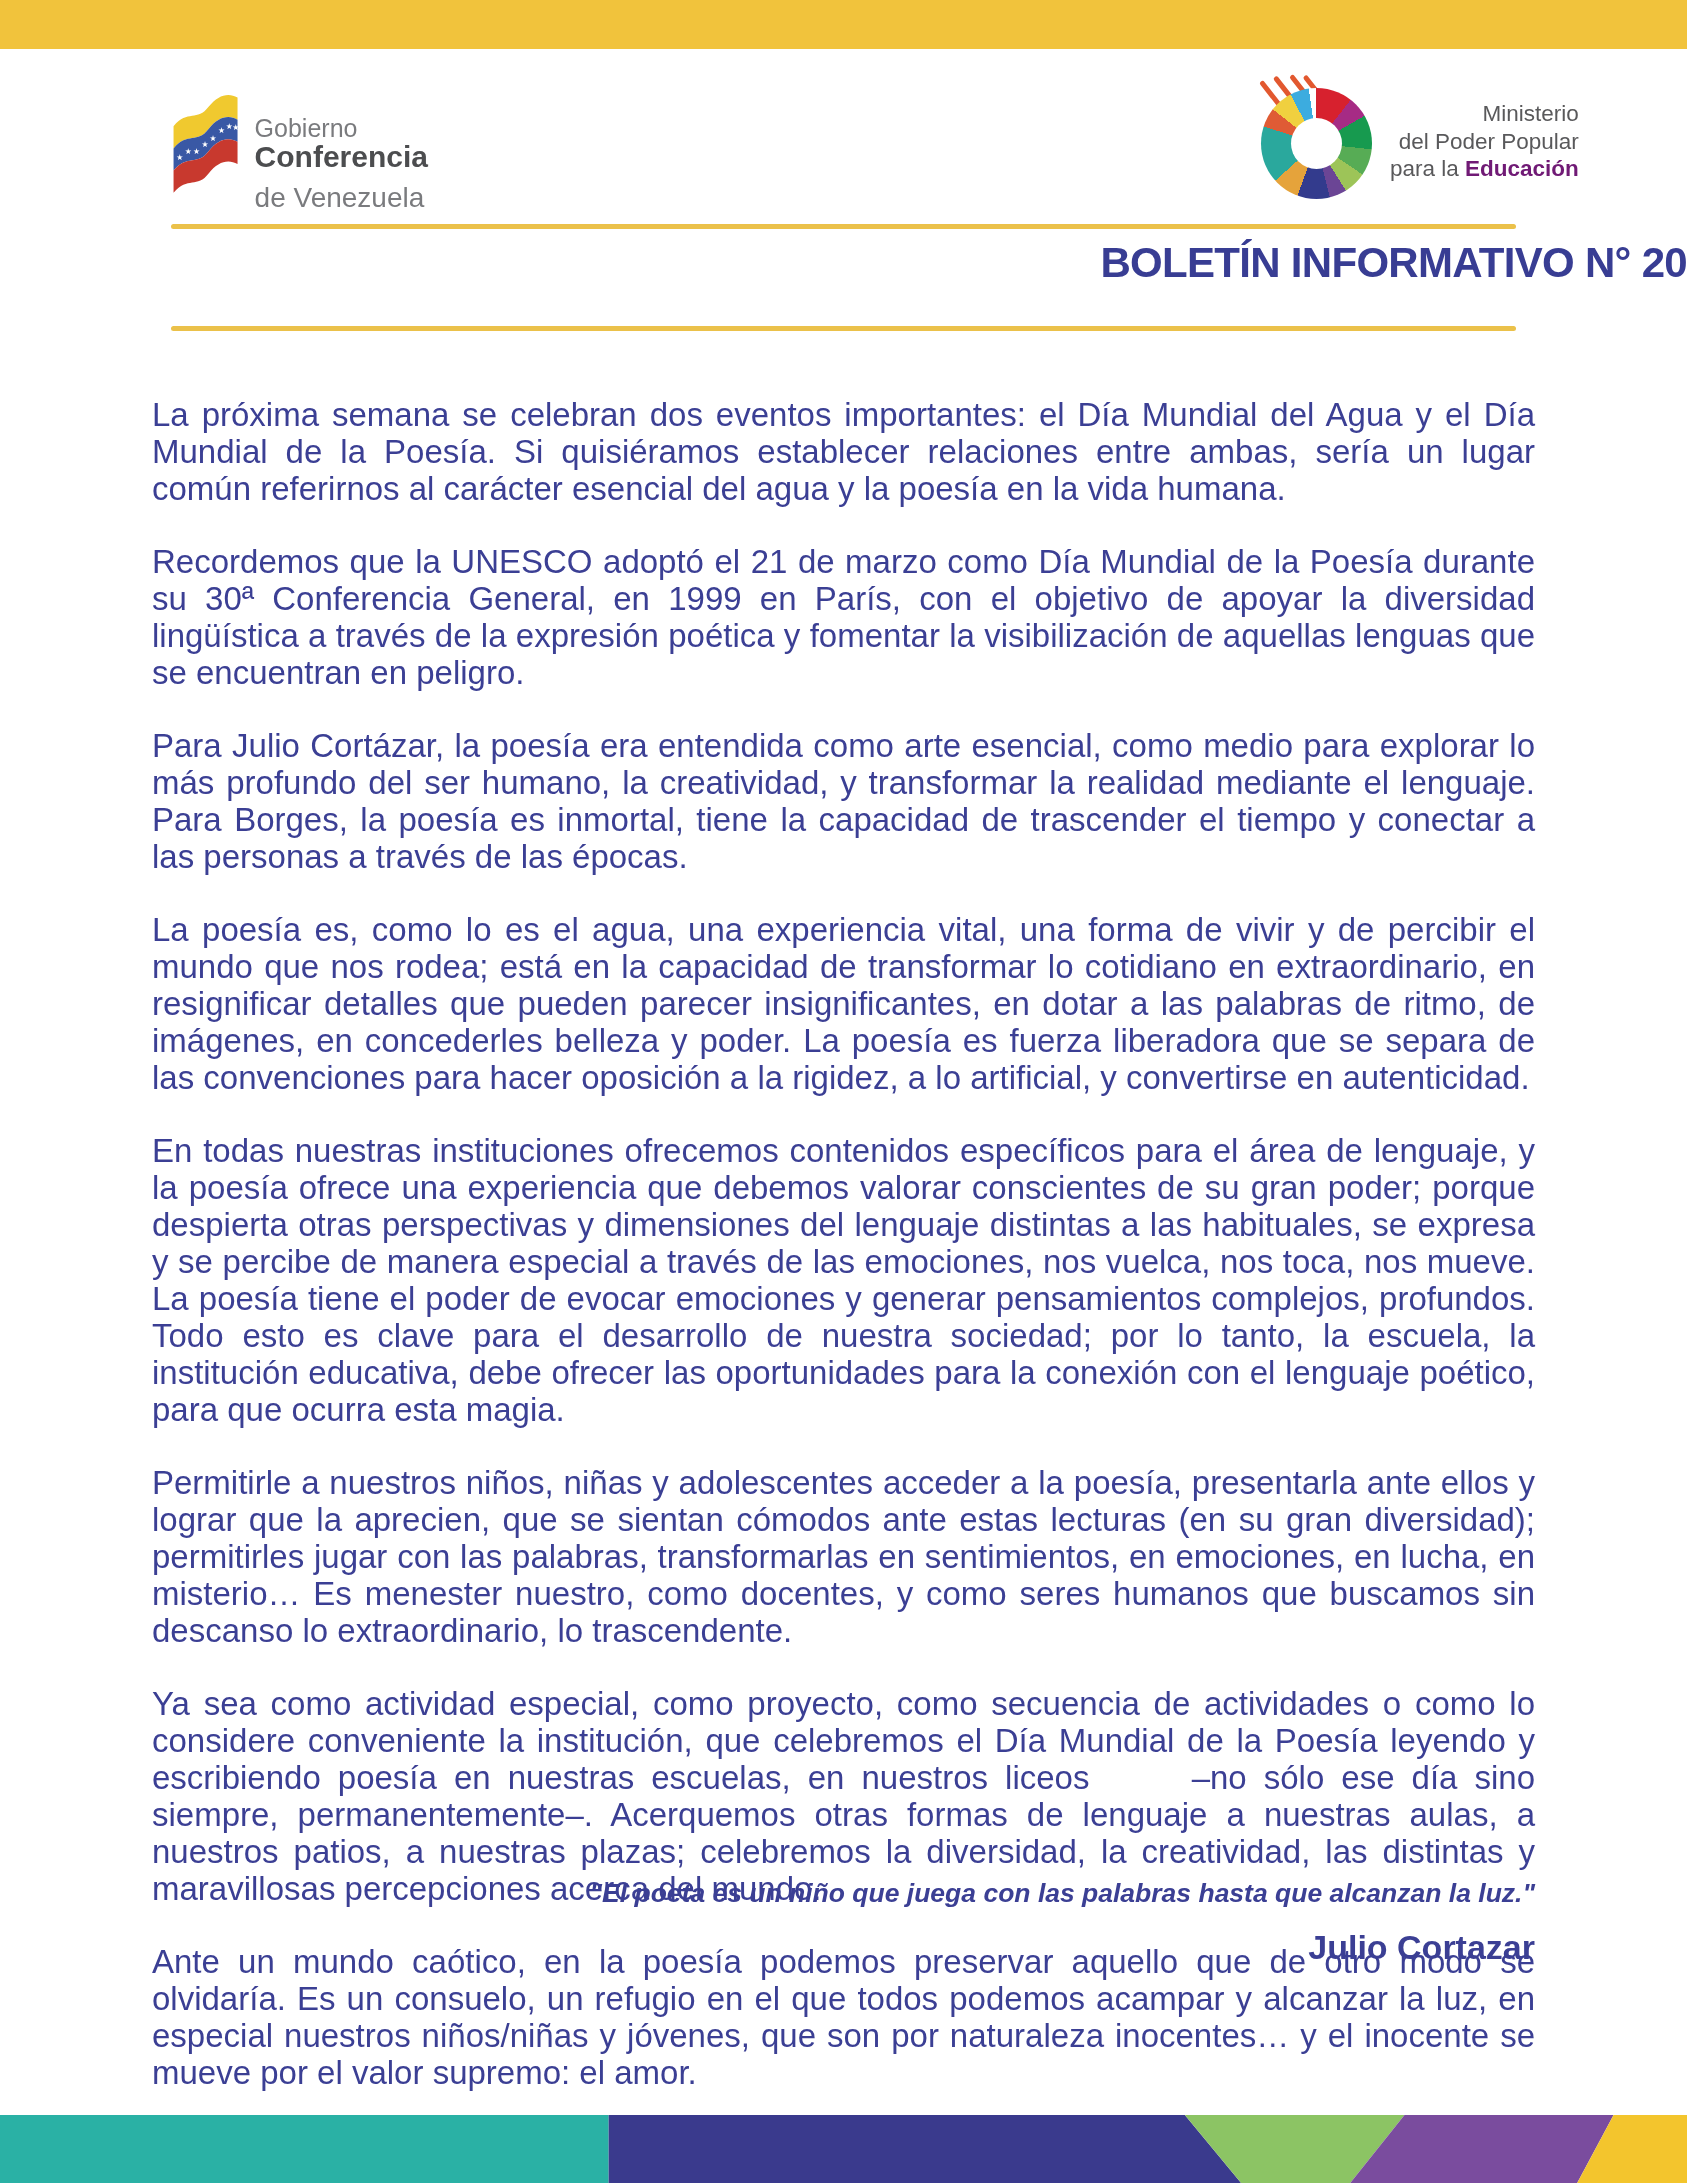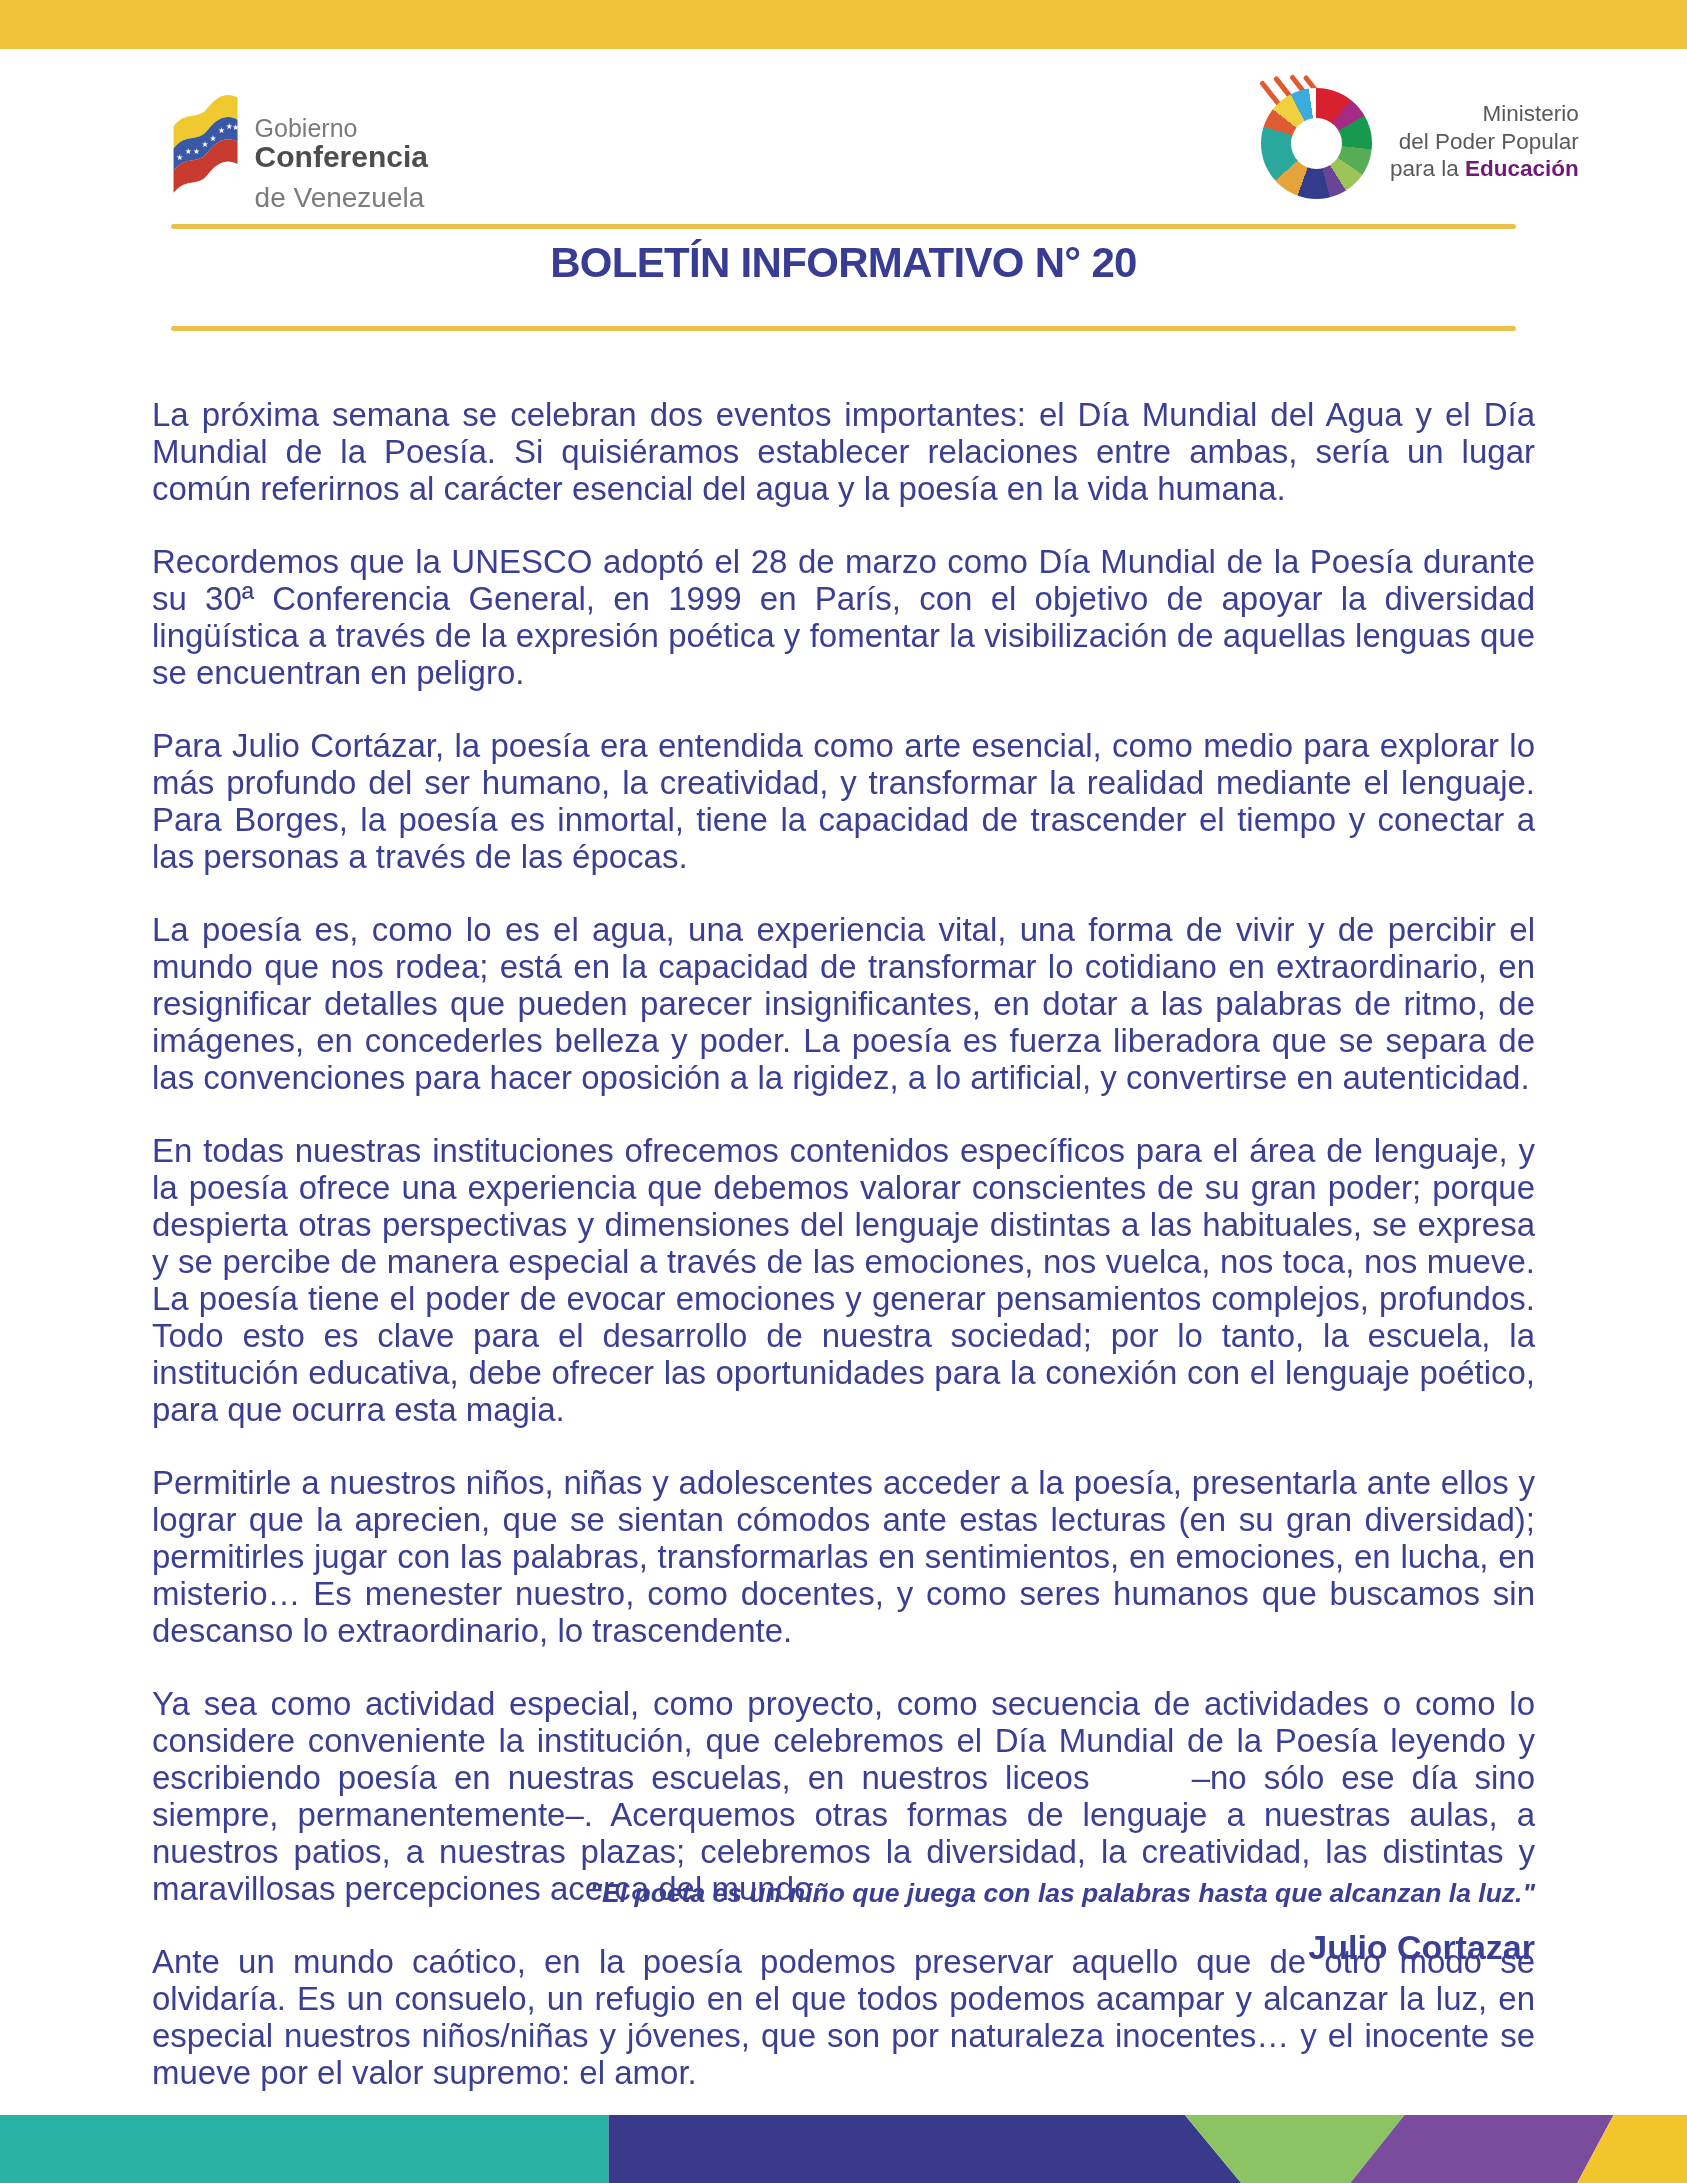--- a/index.html
+++ b/index.html
@@ -37,21 +37,21 @@
   .rays .r2{height:38px;left:34px;top:0px;}
   .rays .r3{height:34px;left:49px;top:-1.3px;}
   .rays .r4{height:29px;left:61px;top:0px;}
   .min-text{margin-left:8px;margin-top:5.3px;line-height:1.22;font-size:22.5px;color:#59595B;text-align:right;}
   .min-text b{font-weight:bold;color:#701a75;}
 
   
   .rule{position:absolute;left:171px;right:171px;height:4.6px;background:var(--rule-gold);border-radius:2.6px;}
   .rule-top{top:224px;}
   .rule-bottom{top:326px;}
-  .doc-title{position:absolute;top:239px;left:0;width:100%;text-align:center;
+  .doc-title{position:absolute;top:239px;left:0;width:100%;text-align:right;
     font-size:42px;font-weight:bold;letter-spacing:-0.7px;color:var(--title-indigo);}
   .doc-date{position:absolute;top:291px;left:0;width:100%;text-align:center;
     font-size:29px;font-weight:bold;color:var(--date-orange);}
 
   
   .body-text{position:absolute;top:396px;left:152px;right:152px;color:var(--indigo);}
   .body-text p{font-size:33px;line-height:37px;text-align:justify;margin:0 0 36px 0;}
 
   
   .quote-block{position:absolute;top:1875px;left:152px;right:152px;text-align:right;color:var(--indigo);}
@@ -110,21 +110,21 @@
       <div><span>para la </span><b>Educación</b></div>
     </div>
   </div>
 
   <div class="rule rule-top"></div>
   <h1 class="doc-title">BOLETÍN INFORMATIVO N° 20</h1>
   <div class="rule rule-bottom"></div>
 
   <main class="body-text">
       <p>La próxima semana se celebran dos eventos importantes: el Día Mundial del Agua y el Día Mundial de la Poesía. Si quisiéramos establecer relaciones entre ambas, sería un lugar común referirnos al carácter esencial del agua y la poesía en la vida humana.</p>
-      <p>Recordemos que la UNESCO adoptó el 28 de marzo como Día Mundial de la Poesía durante su 30ª Conferencia General, en 1999 en París, con el objetivo de apoyar la diversidad lingüística a través de la expresión poética y fomentar la visibilización de aquellas lenguas que se encuentran en peligro.</p>
+      <p>Recordemos que la UNESCO adoptó el 21 de marzo como Día Mundial de la Poesía durante su 30ª Conferencia General, en 1999 en París, con el objetivo de apoyar la diversidad lingüística a través de la expresión poética y fomentar la visibilización de aquellas lenguas que se encuentran en peligro.</p>
       <p>Para Julio Cortázar, la poesía era entendida como arte esencial, como medio para explorar lo más profundo del ser humano, la creatividad, y transformar la realidad mediante el lenguaje. Para Borges, la poesía es inmortal, tiene la capacidad de trascender el tiempo y conectar a las personas a través de las épocas.</p>
       <p>La poesía es, como lo es el agua, una experiencia vital, una forma de vivir y de percibir el mundo que nos rodea; está en la capacidad de transformar lo cotidiano en extraordinario, en resignificar detalles que pueden parecer insignificantes, en dotar a las palabras de ritmo, de imágenes, en concederles belleza y poder. La poesía es fuerza liberadora que se separa de las convenciones para hacer oposición a la rigidez, a lo artificial, y convertirse en autenticidad.</p>
       <p>En todas nuestras instituciones ofrecemos contenidos específicos para el área de lenguaje, y la poesía ofrece una experiencia que debemos valorar conscientes de su gran poder; porque despierta otras perspectivas y dimensiones del lenguaje distintas a las habituales, se expresa y se percibe de manera especial a través de las emociones, nos vuelca, nos toca, nos mueve. La poesía tiene el poder de evocar emociones y generar pensamientos complejos, profundos. Todo esto es clave para el desarrollo de nuestra sociedad; por lo tanto, la escuela, la institución educativa, debe ofrecer las oportunidades para la conexión con el lenguaje poético, para que ocurra esta magia.</p>
       <p>Permitirle a nuestros niños, niñas y adolescentes acceder a la poesía, presentarla ante ellos y lograr que la aprecien, que se sientan cómodos ante estas lecturas (en su gran diversidad); permitirles jugar con las palabras, transformarlas en sentimientos, en emociones, en lucha, en misterio… Es menester nuestro, como docentes, y como seres humanos que buscamos sin descanso lo extraordinario, lo trascendente.</p>
       <p>Ya sea como actividad especial, como proyecto, como secuencia de actividades o como lo considere conveniente la institución, que celebremos el Día Mundial de la Poesía leyendo y escribiendo poesía en nuestras escuelas, en nuestros liceos &nbsp;&nbsp;&nbsp;&nbsp; –no sólo ese día sino siempre, permanentemente–. Acerquemos otras formas de lenguaje a nuestras aulas, a nuestros patios, a nuestras plazas; celebremos la diversidad, la creatividad, las distintas y maravillosas percepciones acerca del mundo.</p>
       <p>Ante un mundo caótico, en la poesía podemos preservar aquello que de otro modo se olvidaría. Es un consuelo, un refugio en el que todos podemos acampar y alcanzar la luz, en especial nuestros niños/niñas y jóvenes, que son por naturaleza inocentes… y el inocente se mueve por el valor supremo: el amor.</p>
     </main>
 
   <div class="quote-block">
     <p class="quote">"El poeta es un niño que juega con las palabras hasta que alcanzan la luz."</p>

